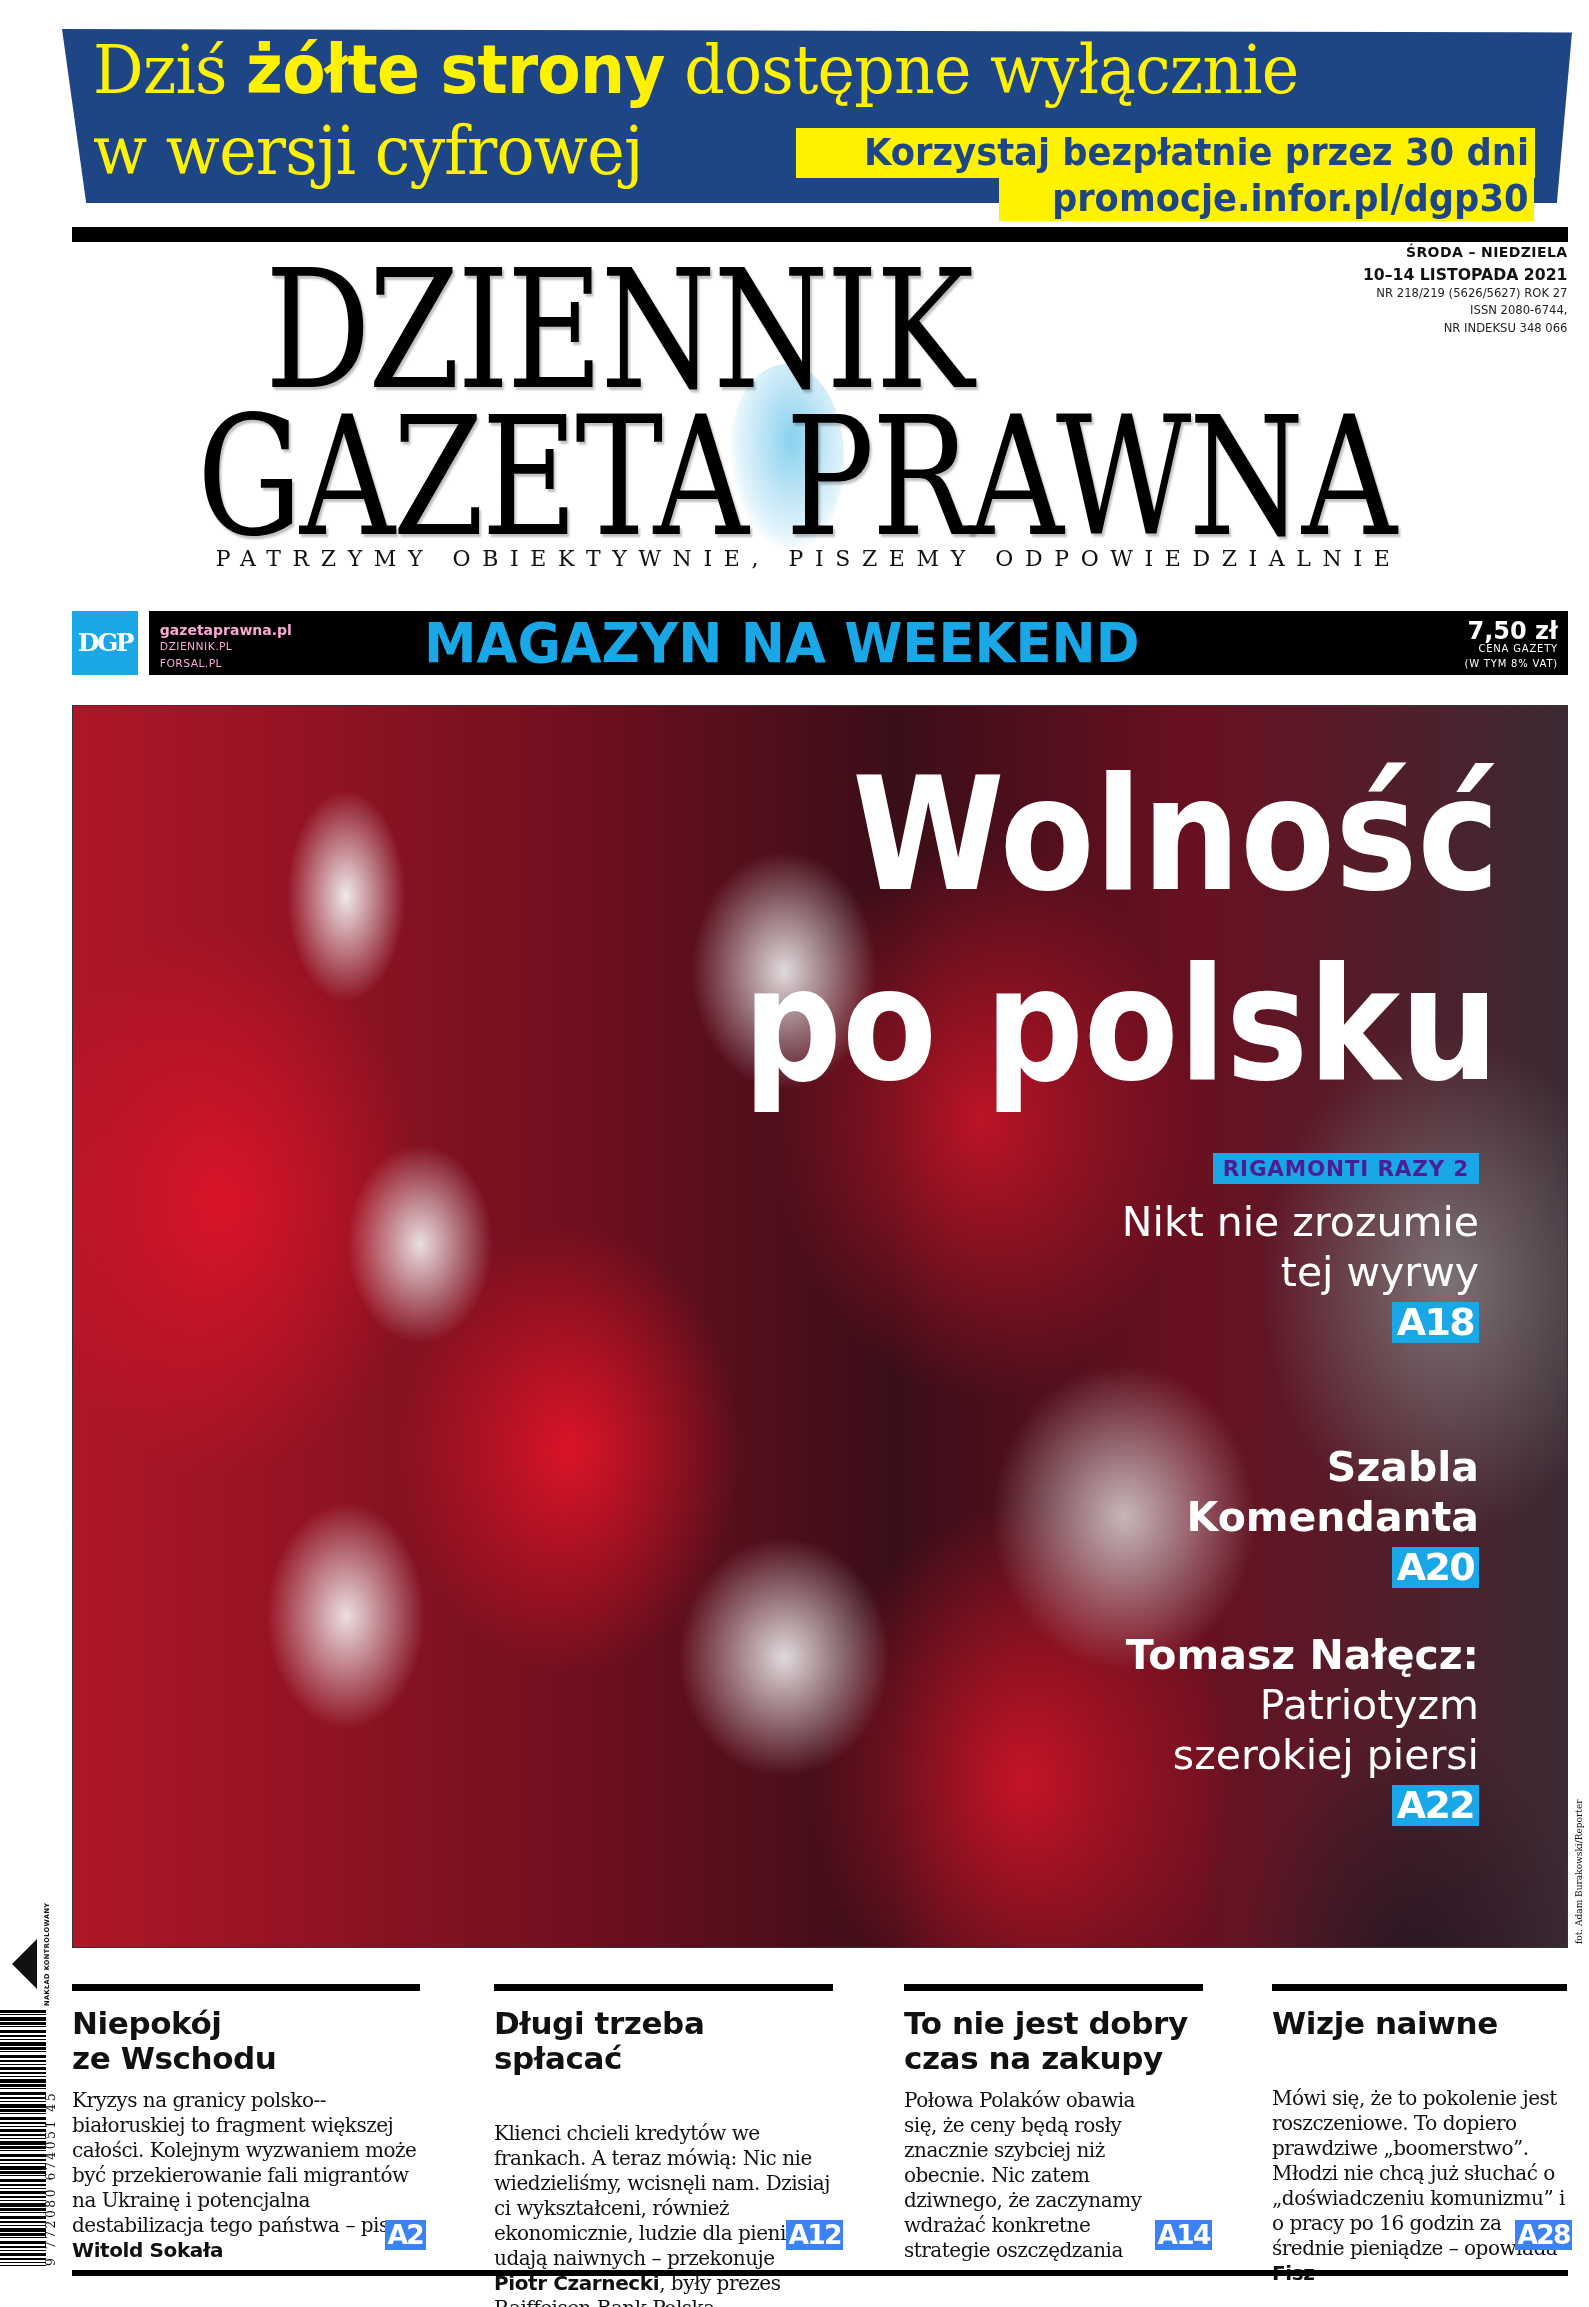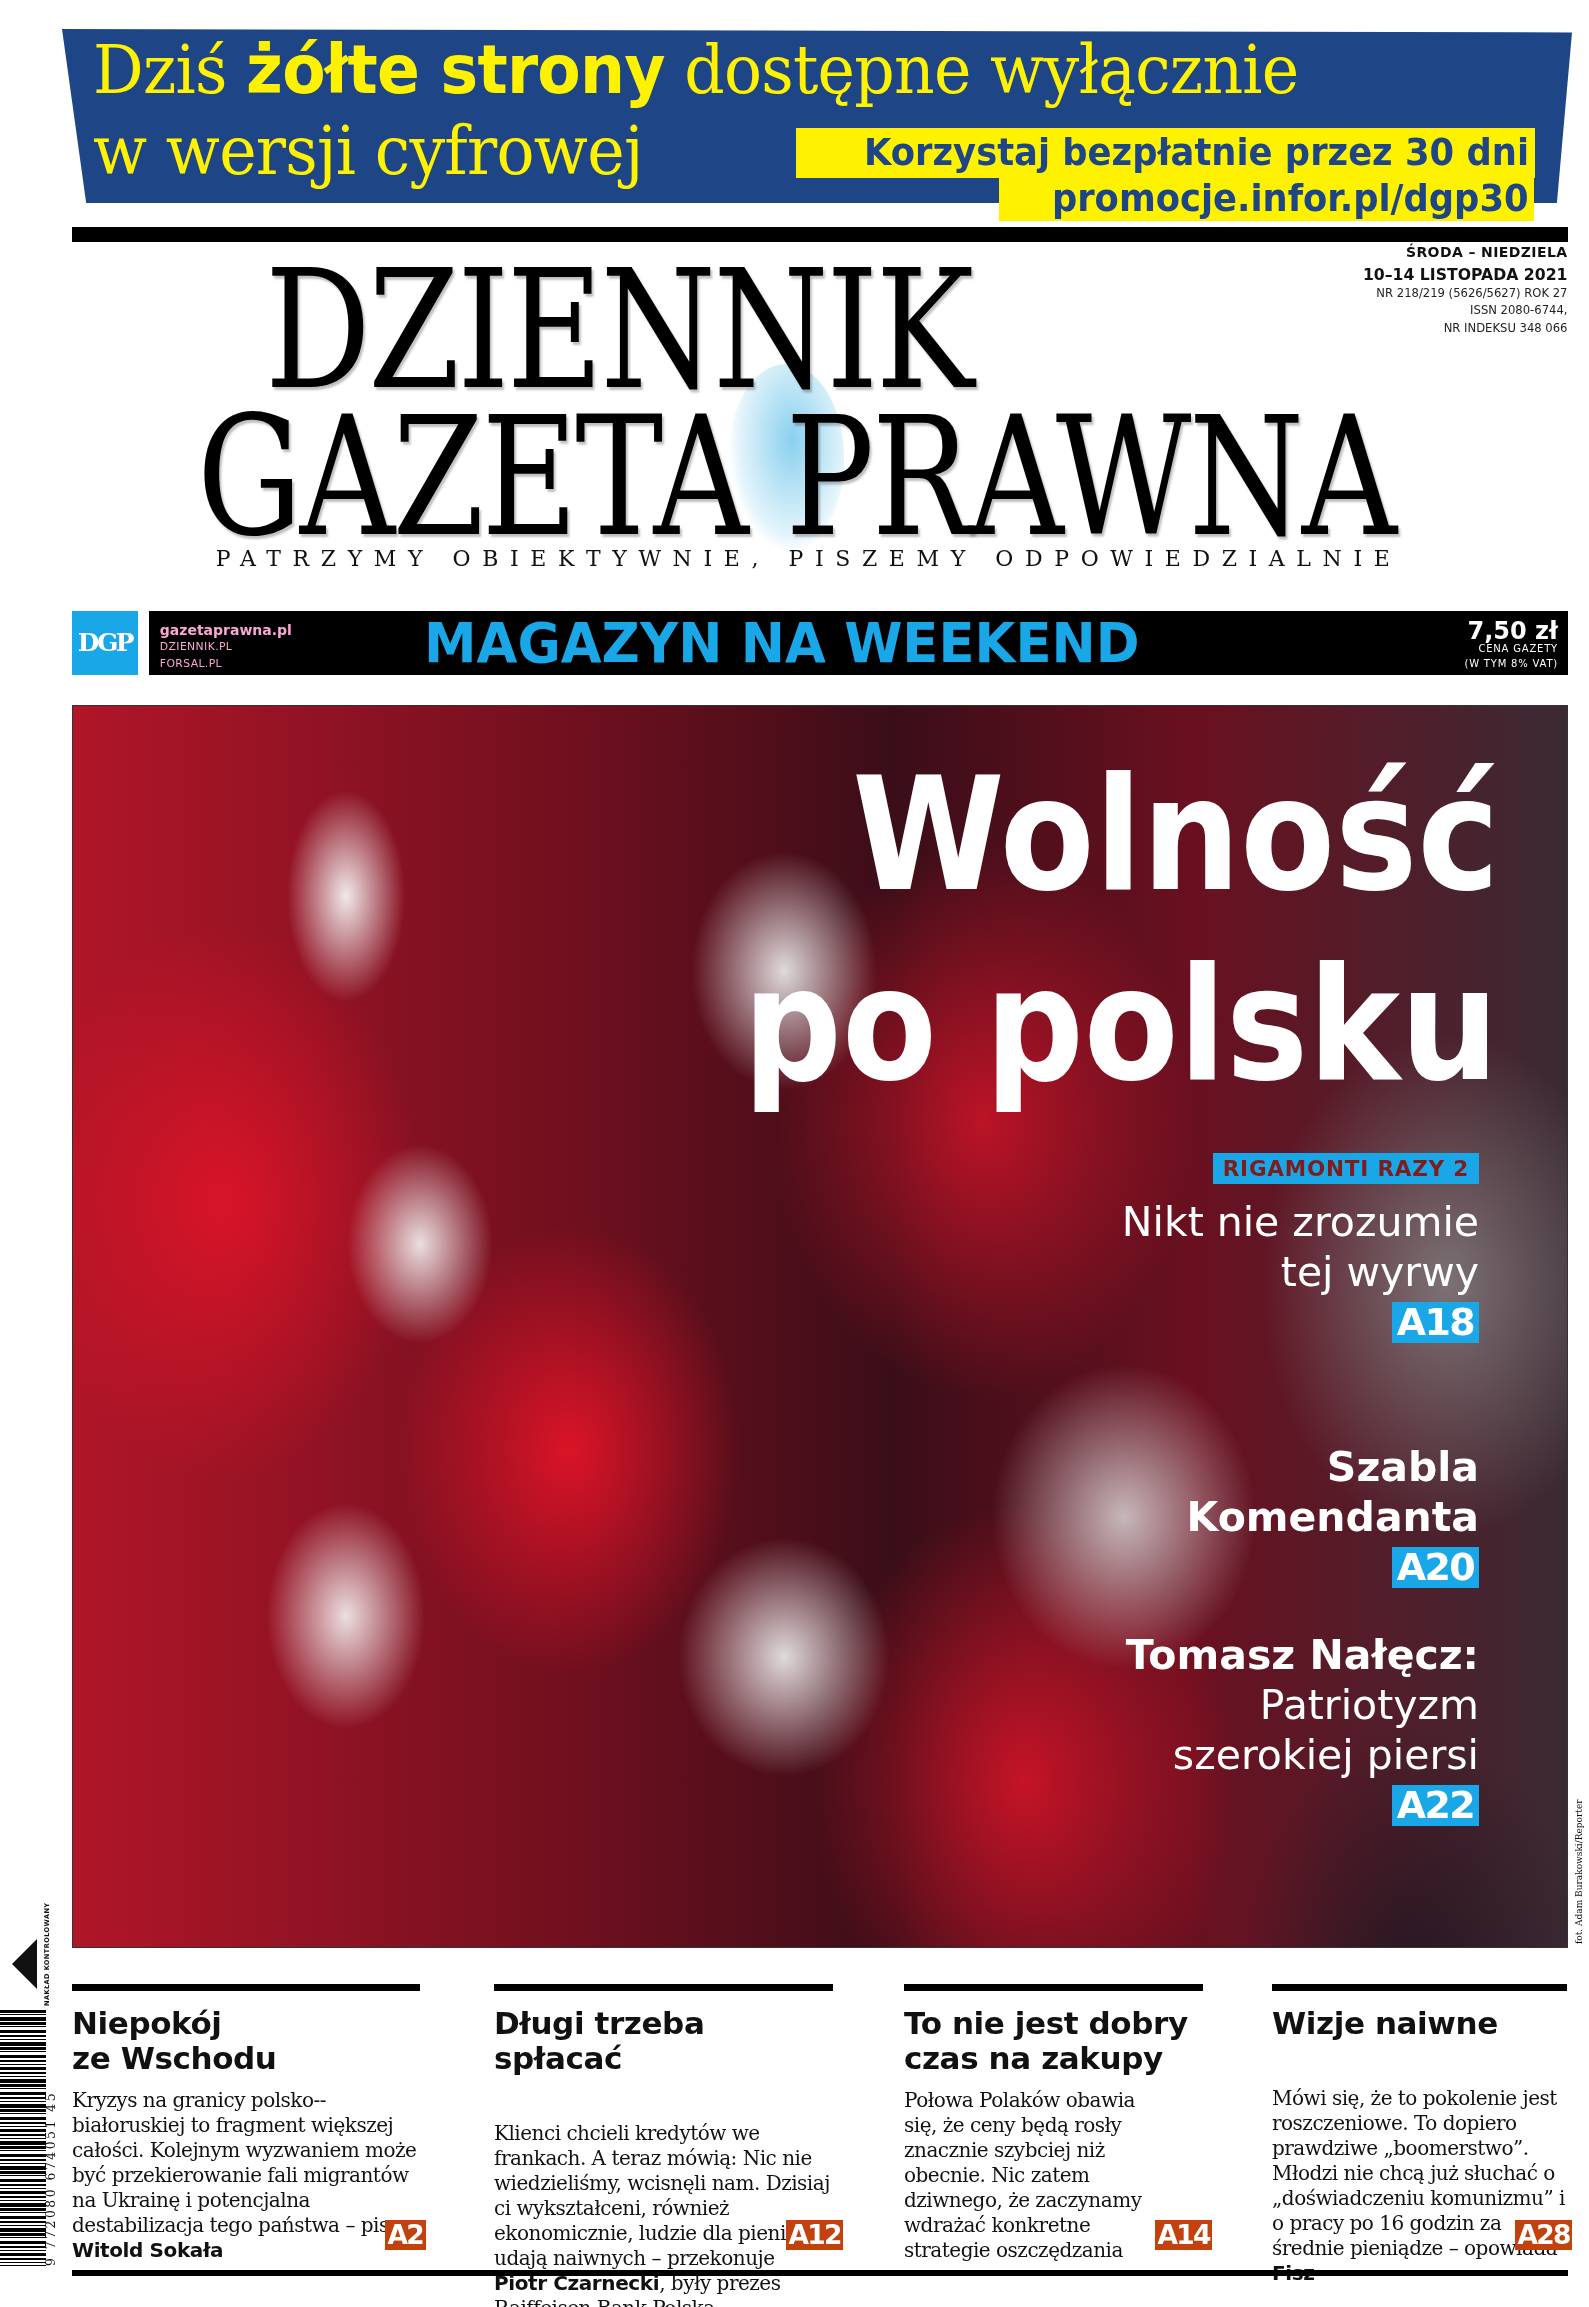--- a/index.html
+++ b/index.html
@@ -63,21 +63,21 @@
              radial-gradient(ellipse 248px 347px at 149px 496px, rgba(220,20,40,0.95), rgba(220,20,40,0) 80%),
              radial-gradient(ellipse 265px 347px at 910px 414px, rgba(200,20,40,0.9), rgba(200,20,40,0) 80%),
              radial-gradient(ellipse 265px 347px at 951px 1075px, rgba(210,20,40,0.9), rgba(210,20,40,0) 80%),
              linear-gradient(90deg, #b01628 0%, #6d0f1e 35%, #3a0e18 55%, #6a1020 75%, #3b2a33 100%);
            border:0.8px solid #333; box-sizing:border-box; }
   .hero-title { position:absolute; right:68px; color:#fff; font-weight:bold; white-space:nowrap; text-align:right;
                 transform:scaleX(0.88); transform-origin:right; }
   .hero-1 { top:50px; font-size:157px; line-height:157px; }
   .hero-2 { top:240px; font-size:157px; line-height:157px; }
 
-  .teaser-tag { position:absolute; right:88px; top:447px; background:#1aa7e8; color:#7f1d1d; font-weight:bold; font-size:21.5px; line-height:31px; padding:0 10px; letter-spacing:0.8px; }
+  .teaser-tag { position:absolute; right:88px; top:447px; background:#1aa7e8; color:#4c1d95; font-weight:bold; font-size:21.5px; line-height:31px; padding:0 10px; letter-spacing:0.8px; }
   .teaser { position:absolute; right:88px; text-align:right; color:#fff; white-space:nowrap; }
   .t-name { font-weight:bold; font-size:41px; line-height:50px; }
   .t-sub { font-size:41px; line-height:50px; }
   .page-badge { display:inline-block; background:#1aa7e8; color:#fff; font-weight:bold; font-size:38px; line-height:41px; padding:0 5px; margin-top:5px; letter-spacing:-1.7px; }
   .tz1 { top:491px; }
   .tz2 { top:736px; }
   .tz3 { top:924px; }
   .photo-credit { left:1572px; top:1737px; width:16.5px; height:207px; }
   .photo-credit span { position:absolute; left:0; bottom:0; transform:rotate(-90deg); transform-origin:left bottom; white-space:nowrap;
                        font-family:"DejaVu Serif", serif; font-size:9px; translate:12.4px 0; }
@@ -91,21 +91,21 @@
   .barcode-num { left:45px; top:2010px; width:15px; height:256px; }
   .barcode-num span { position:absolute; left:0; bottom:0; transform:rotate(-90deg); transform-origin:left bottom; translate:13.2px 0;
                       font-family:"DejaVu Serif", serif; font-size:12.4px; letter-spacing:2.5px; white-space:nowrap; }
 
   
   .col { position:absolute; top:1984px; }
   .col-rule { height:7.4px; background:#000; }
   .col-title { font-weight:bold; font-size:31px; line-height:35px; margin-top:15px; letter-spacing:-0.4px; }
   .col-body { font-family:"DejaVu Serif", serif; font-size:20px; line-height:25px; margin-top:11.6px; letter-spacing:-0.5px; }
   .col-body b { font-family:"DejaVu Sans", sans-serif; font-weight:bold; letter-spacing:-0.4px; }
-  .col-badge { position:absolute; right:0; top:2220px; background:#c2410c; color:#fff; font-weight:bold; font-size:26.5px; line-height:30px; padding:0 2.5px; letter-spacing:-1.7px; }
+  .col-badge { position:absolute; right:0; top:2220px; background:#3b82f6; color:#fff; font-weight:bold; font-size:26.5px; line-height:30px; padding:0 2.5px; letter-spacing:-1.7px; }
   .bottom-rule { left:72px; top:2270px; width:1496px; height:5.8px; background:#000; }
 </style>
 </head>
 <body>
 
 <div class="abs banner"></div>
 <div class="banner-l1">
   <span>Dziś</span>
   <b>żółte strony</b>
   <span>dostępne wyłącznie</span>

